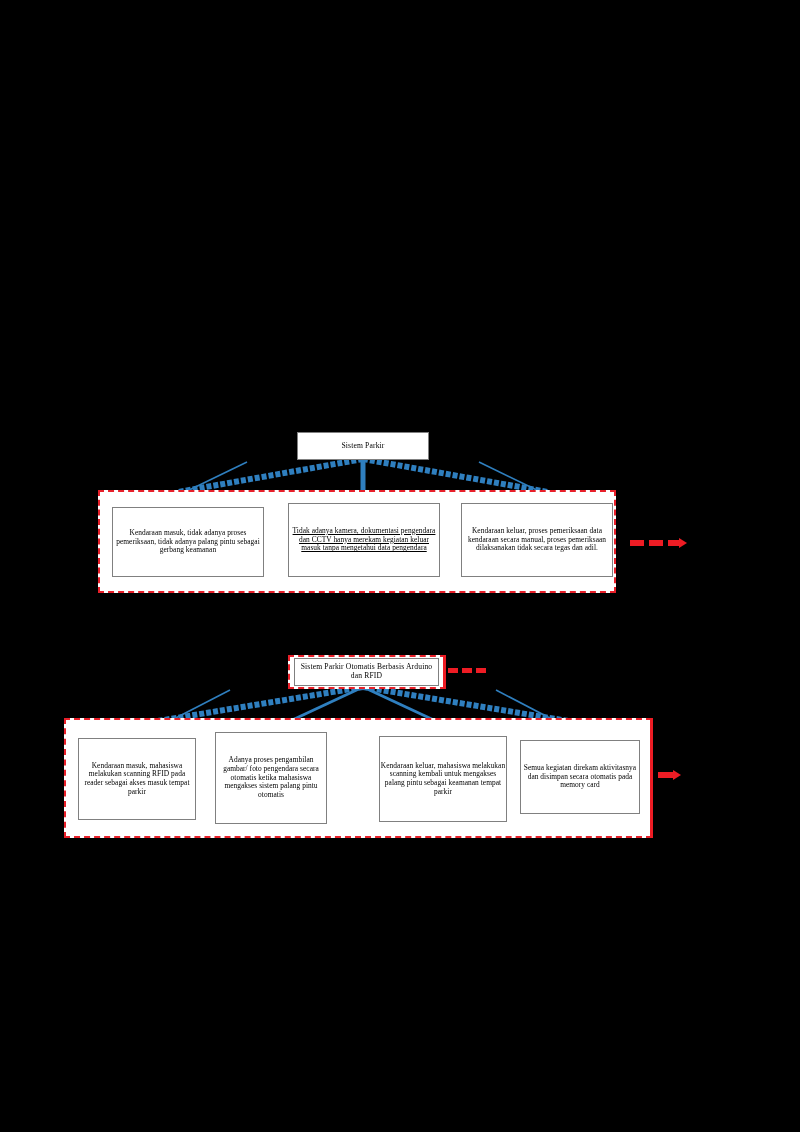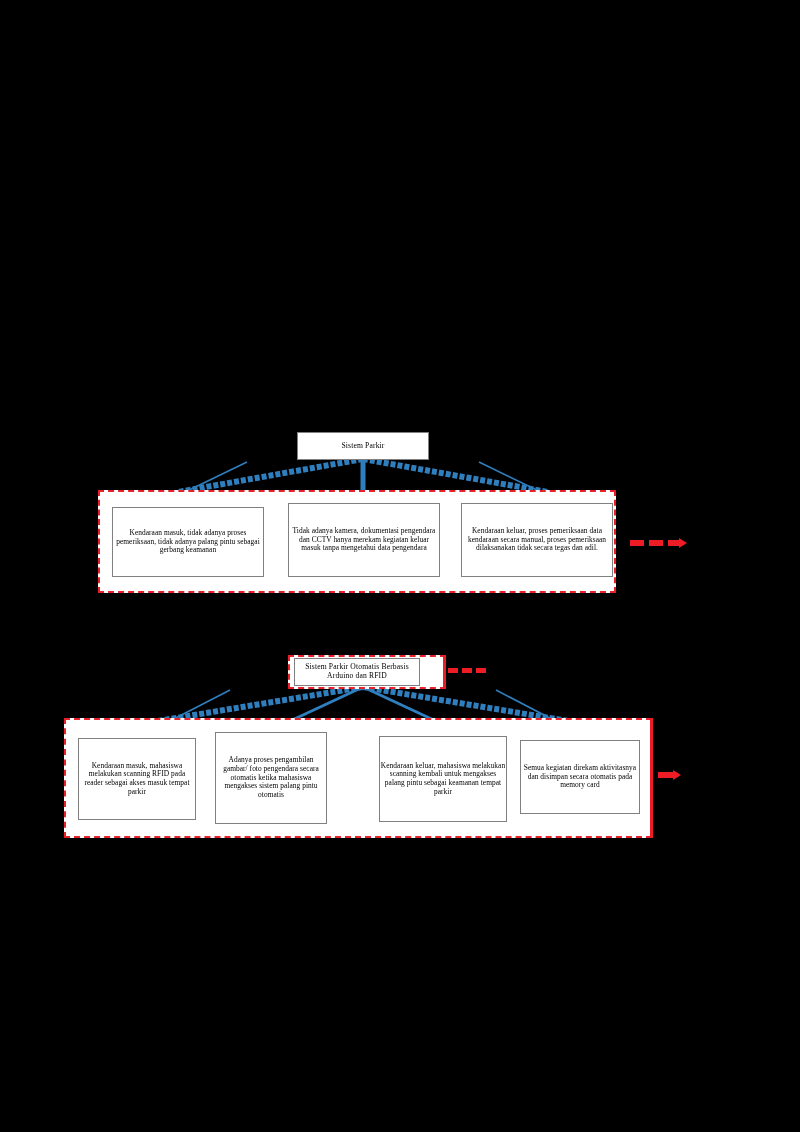--- a/index.html
+++ b/index.html
@@ -133,40 +133,40 @@
   <div class="group-box" style="left:98px; top:490px; width:518px; height:103px;"></div>
 
   <div class="node root-node" style="left:297px; top:432px; width:132px; height:28px;">
     <span>Sistem Parkir</span>
   </div>
 
   <div class="node leaf-node" style="left:112px; top:507px; width:152px; height:70px;">
     <span>Kendaraan masuk, tidak adanya proses pemeriksaan, tidak adanya palang pintu sebagai gerbang keamanan</span>
   </div>
 
-  <div class="node leaf-node" style="left:288px; top:503px; width:152px; height:74px;">
+  <div class="node leaf-node" style="left:288px; top:503px; width:152px; height:74px;text-decoration:underline;">
     <span>Tidak adanya kamera, dokumentasi pengendara dan CCTV hanya merekam kegiatan keluar masuk tanpa mengetahui data pengendara</span>
   </div>
 
   <div class="node leaf-node" style="left:461px; top:503px; width:152px; height:74px;">
     <span>Kendaraan keluar, proses pemeriksaan data kendaraan secara manual, proses pemeriksaan dilaksanakan tidak secara tegas dan adil.</span>
   </div>
 
   <div class="red-arrow" style="left:630px; top:540px; width:60px;">
     <span class="seg" style="left:0px;  width:14px;"></span>
     <span class="seg" style="left:19px; width:14px;"></span>
     <span class="seg" style="left:38px; width:11px;"></span>
     <span class="head" style="left:49px;"></span>
   </div>
 
   <div class="group-box" style="left:288px; top:655px; width:158px; height:34px;"></div>
 
   <div class="group-box" style="left:64px; top:718px; width:588px; height:120px;"></div>
 
-  <div class="node root-node" style="left:294px; top:658px; width:126px; height:28px; flex-direction:column;">
+  <div class="node root-node" style="left:294px; top:658px; width:145px; height:28px; flex-direction:column;">
     <span>Sistem Parkir Otomatis Berbasis Arduino dan RFID</span>
   </div>
 
   <div class="red-dash-line" style="left:448px; top:668px; width:38px;"></div>
   <div class="red-solid-bar" style="left:443px; top:655px; width:3px; height:34px;"></div>
 
   <div class="node leaf-node" style="left:78px; top:738px; width:118px; height:82px;align-items:center;">
     <span>Kendaraan masuk, mahasiswa melakukan scanning RFID pada reader sebagai akses masuk tempat parkir</span>
   </div>
 

